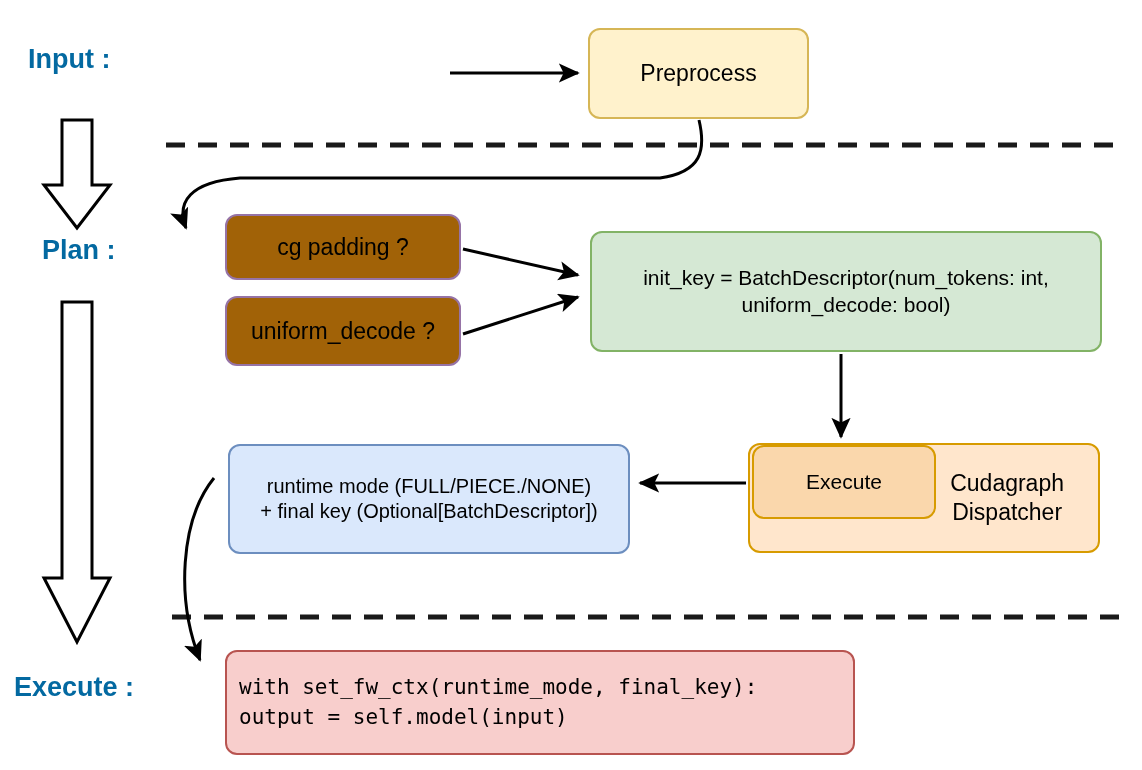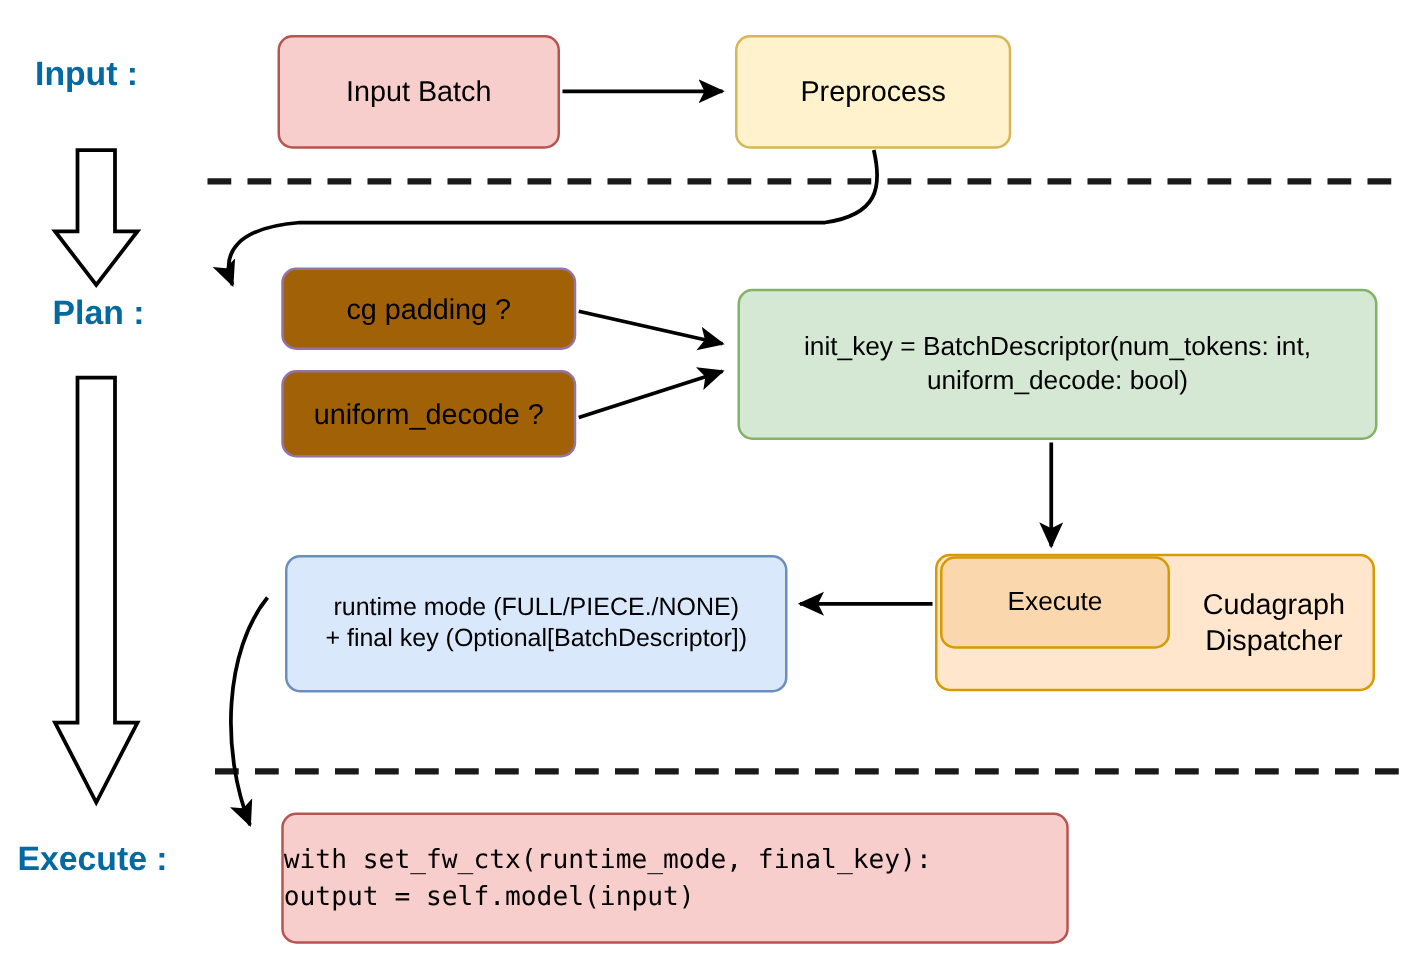--- a/index.html
+++ b/index.html
@@ -61,26 +61,26 @@
   .theme-orange-mid   { background: #fad7ac; border-color: #d79b00; }
 
   
   #node-input-batch { left: 222px; top: 28px;  width: 226px; height: 91px; font-size: 23px; }
   #node-preprocess  { left: 588px; top: 28px;  width: 221px; height: 91px; font-size: 23px; }
   #node-cg-padding  { left: 225px; top: 214px; width: 236px; height: 66px; font-size: 23px; }
   #node-uniform-decode { left: 225px; top: 296px; width: 236px; height: 70px; font-size: 23px; }
   #node-init-key    { left: 590px; top: 231px; width: 512px; height: 121px; font-size: 21px; padding: 12px 10px; }
   #node-runtime-mode{ left: 228px; top: 444px; width: 402px; height: 110px; font-size: 20px; }
   #node-cudagraph-dispatcher { left: 748px; top: 443px; width: 352px; height: 110px; font-size: 23px;
-                               align-items: center; justify-content: flex-end; padding-right: 22px; }
+                               align-items: center; justify-content: flex-end; padding-right: 34px; }
   #node-dispatch    { left: 752px; top: 445px; width: 184px; height: 74px; font-size: 21px; }
   #node-code        { left: 225px; top: 650px; width: 630px; height: 105px;
                       font-family: "DejaVu Sans Mono", "Liberation Mono", monospace;
                       font-size: 21px; justify-content: flex-start; align-items: center;
-                      text-align: left; }
+                      text-align: left; padding-left: 12px; }
   #node-code .node-text { text-align: left; line-height: 1.4; }
 
   #label-input   { left: 28px;  top: 44px; }
   #label-plan    { left: 42px;  top: 235px; }
   #label-execute { left: 14px;  top: 672px; }
 </style>
 </head>
 <body>
 
 <div id="diagram-root">
@@ -116,23 +116,20 @@
 
     <line x1="746" y1="483" x2="640" y2="483" stroke="#000000" stroke-width="3" marker-end="url(#arrowhead)"></line>
 
     <path d="M214,478 C180,520 176,600 200,660" fill="none" stroke="#000000" stroke-width="3" marker-end="url(#arrowhead)"></path>
   </svg>
 
   <div class="stage-label" id="label-input">Input :</div>
   <div class="stage-label" id="label-plan">Plan :</div>
   <div class="stage-label" id="label-execute">Execute :</div>
 
-  <div class="node theme-pink" id="node-input-batch">
-    <span class="node-text">Input Batch</span>
-  </div>
 
   <div class="node theme-yellow" id="node-preprocess">
     <span class="node-text">Preprocess</span>
   </div>
 
   <div class="node theme-purple" id="node-cg-padding">
     <span class="node-text">cg padding ?</span>
   </div>
 
   <div class="node theme-purple" id="node-uniform-decode">

